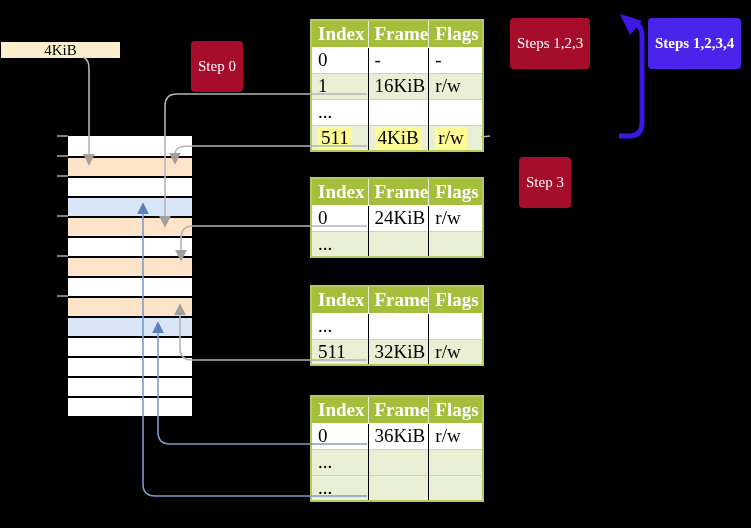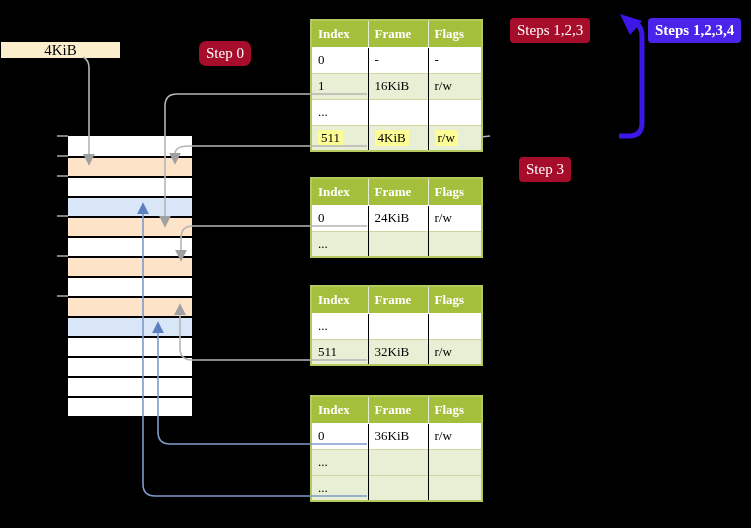--- a/index.html
+++ b/index.html
@@ -7,41 +7,41 @@
     position:relative;width:751px;height:528px;background:var(--canvas-black,#000);
     font-family:"Liberation Serif","DejaVu Serif",serif;overflow:hidden;
   }
   
   .frame-label{
     position:absolute;left:1px;top:42px;width:119px;height:16px;
     background:var(--label-cream,#faeecd);color:#000;font-size:15px;line-height:16px;
     text-align:center;
   }
   .badge{
-    position:absolute;height:19px;line-height:19px;padding:3px 7px;border-radius:4px;
+    position:absolute;height:19px;line-height:19px;padding:16px 7px;border-radius:4px;
     color:#fff;font-size:15px;white-space:nowrap;
   }
   .badge.red{background:var(--badge-red,#a50d2b);}
   .badge.blue{background:var(--badge-blue,#4a24ea);font-weight:bold;}
-  .badge.step0{left:199px;top:41px;border-radius:7px;}
+  .badge.step0{left:191px;top:41px;}
   .badge.steps123{left:510px;top:18px;}
   .badge.steps1234{left:648px;top:18px;}
   .badge.step4{left:519px;top:157px;}
   
   .mem-col{position:absolute;left:68px;top:136px;width:124px;height:280px;}
   .mem-row{height:20px;box-sizing:border-box;border-top:2px solid #000;}
   .mem-row:first-child{border-top:none;}
   .mem-row.white{background:#ffffff;}
   .mem-row.peach{background:var(--row-peach,#fde3c8);}
   .mem-row.blue{background:var(--row-blue,#d9e6f7);}
   
   table.ptable{
     position:absolute;left:310px;border-collapse:collapse;table-layout:fixed;
     background:#fff;border:2px solid var(--table-border,#b4c95e);
-    font-size:13px;color:#000;
+    font-size:19px;color:#000;
   }
   table.ptable.t0{top:19px;} table.ptable.t1{top:177px;}
   table.ptable.t2{top:285px;} table.ptable.t3{top:395px;}
   .ptable th{
     background:var(--header-green,#a4bf3b);color:#fff;font-weight:bold;
     height:27px;box-sizing:border-box;text-align:left;padding:0 0 0 6px;
     border-right:1px solid #e8eed6;border-bottom:1px solid #fff;
   }
   .ptable th:last-child{border-right:none;}
   .ptable td{

